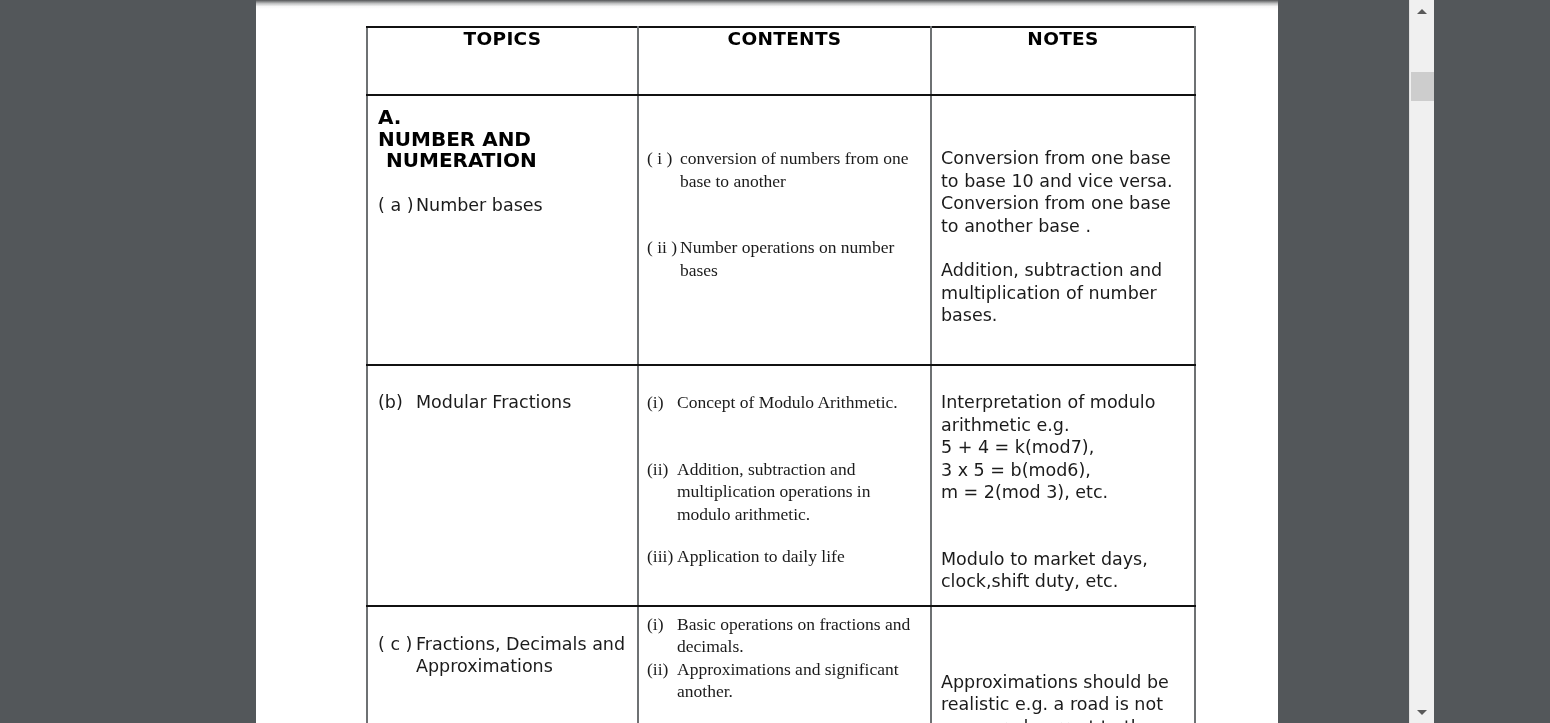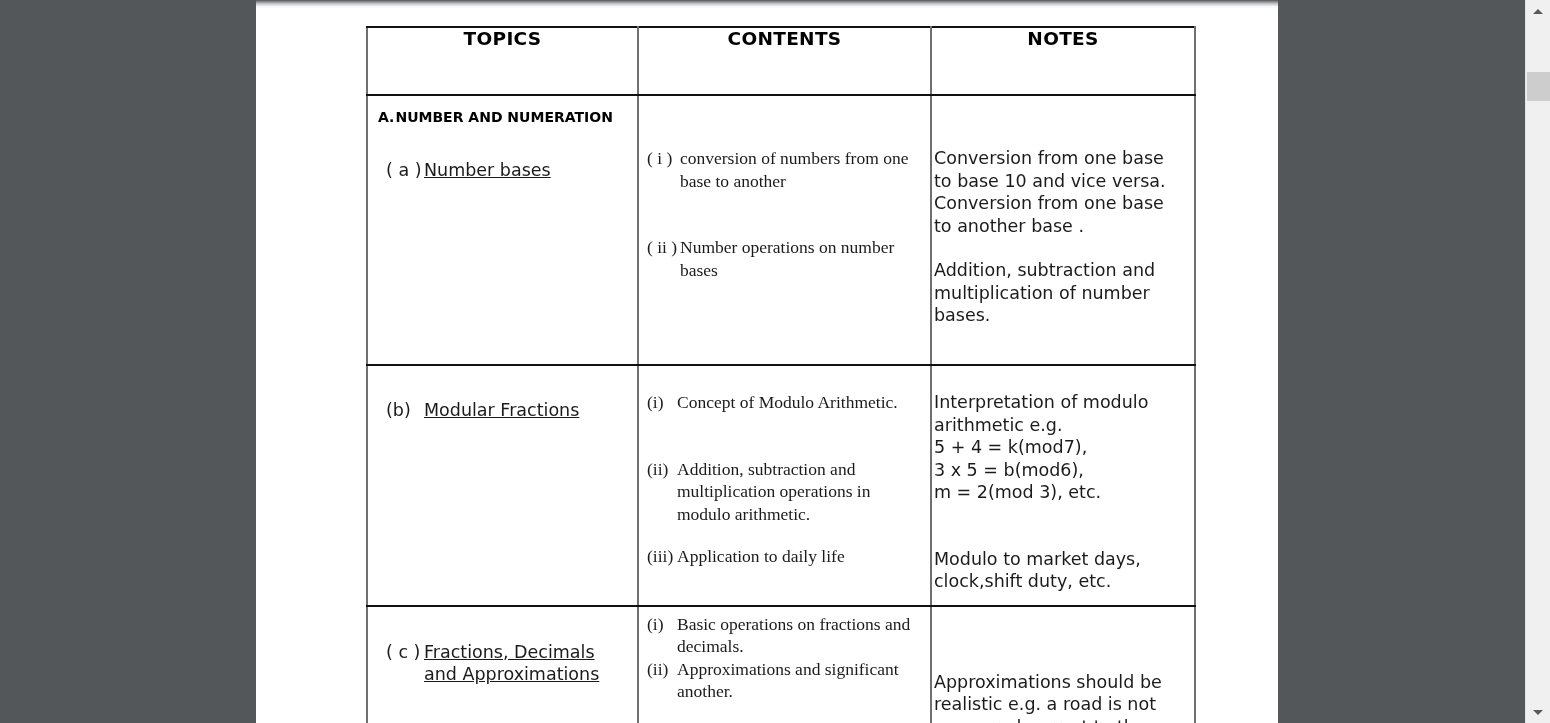--- a/index.html
+++ b/index.html
@@ -11,21 +11,21 @@
     height: 723px;
     overflow: hidden;
     background: #53575a;
     font-family: "DejaVu Sans", "Liberation Sans", sans-serif;
   }
 
   
   .viewer {
     position: absolute;
     left: 0; top: 0;
-    width: 1550px;
+    width: 1434px;
     height: 723px;
     background: #53575a;
   }
 
   
   .page-sheet {
     position: absolute;
     left: 256px;
     top: 0px;
     width: 1022px;
@@ -92,62 +92,61 @@
   }
 
   
   tr.row-a  td { height: 268px; }
   tr.row-b  td { height: 237px; }
   tr.row-c  td { height: 160px; }
 
   
   .section-head {
     font-weight: bold;
-    font-size: 14px;
+    font-size: 20px;
     line-height: 21.5px;
     color: #000;
     margin: 0 0 0 0;
     padding-left: 8px;
     text-indent: -8px;
   }
   .section-head .sh-letter { margin-right: 9px; }
   .section-head .sh-text   { display: inline-block; vertical-align: top; }
 
   .gap-22  { height: 22px; }
   .gap-14  { height: 14px; }
   .gap-40  { height: 40px; }
   .gap-20  { height: 20px; }
   .gap-44  { height: 44px; }
 
   .topic-line {
     display: block;
     padding-left: 38px;
     text-indent: -38px;
-    margin: 8px;
-    text-decoration: underline;
+    margin: 0;
   }
   .topic-line .lbl { display: inline-block; width: 38px; text-indent: 0; }
 
   .item-line {
     display: block;
     padding-left: 33px;
     text-indent: -33px;
     margin: 0;
     font-family: Liberation Serif, serif;
   }
   .item-line .lbl { display: inline-block; width: 33px; text-indent: 0; }
 
   .item-line.narrow { padding-left: 30px; text-indent: -30px; }
   .item-line.narrow .lbl { width: 30px; }
 
   .note-line { display: block; margin: 0; }
 
   .topics-cell   .cell-pad { padding-left: 10px; }
   .contents-cell .cell-pad { padding-left: 8px; }
-  .notes-cell    .cell-pad { padding-left: 2px; }
+  .notes-cell    .cell-pad { padding-left: 9px; }
 
   .notes-cell.row-c-notes .cell-pad { padding-top: 64px; }
   .contents-cell.row-c-contents .cell-pad { padding-top: 6px; }
   .topics-cell.row-c-topics .cell-pad { padding-top: 26px; }
 
   
   .scrollbar {
     position: absolute;
     right: 0; top: 0;
     width: 25px;

